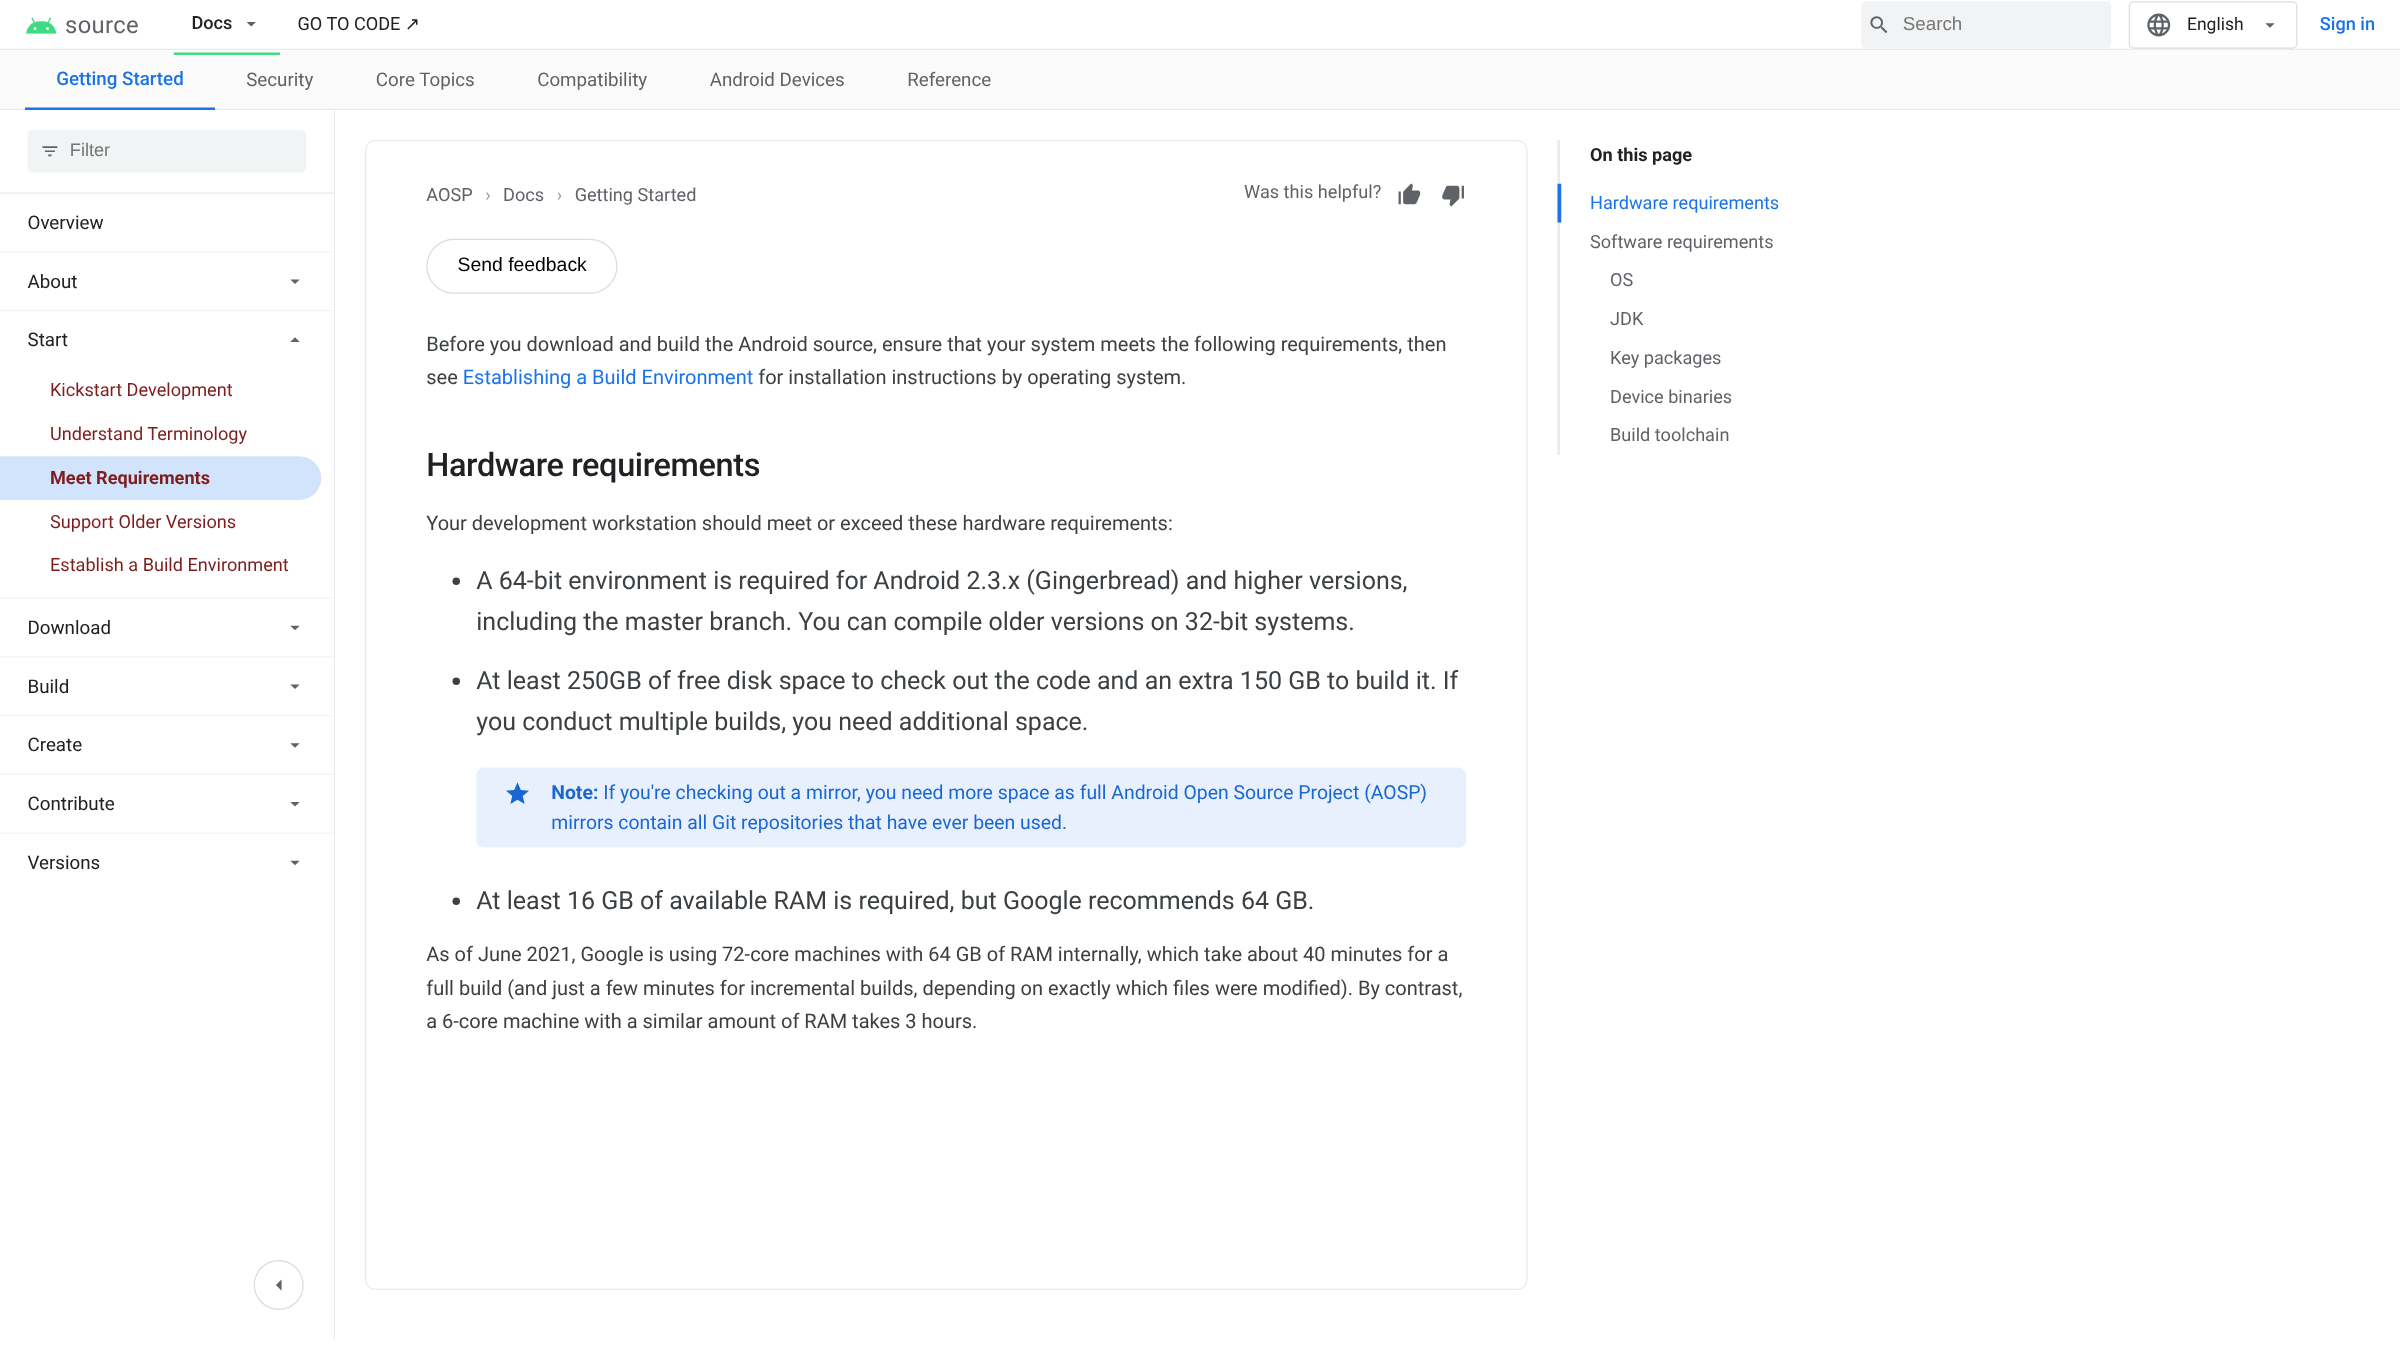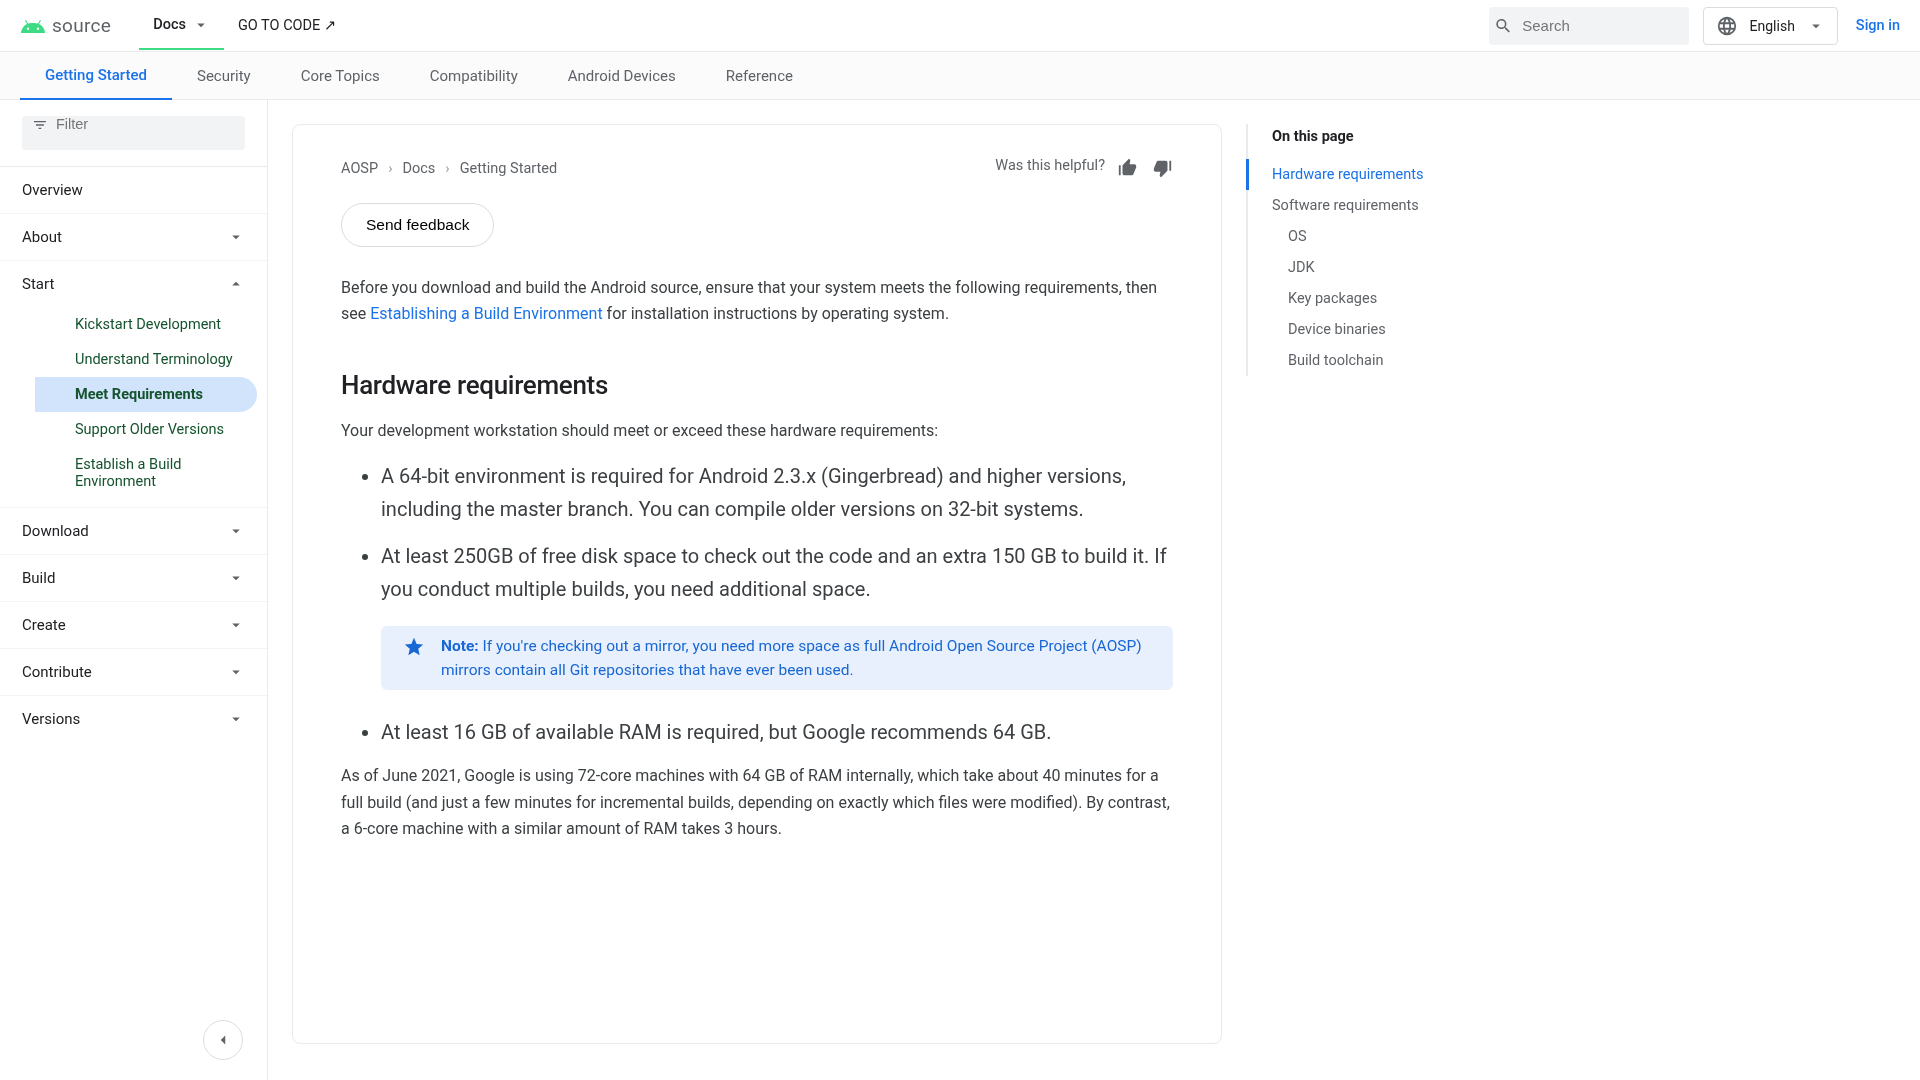--- a/index.html
+++ b/index.html
@@ -1,44 +1,44 @@
 <!DOCTYPE html>
 <html><head>
 <meta charset="utf-8">
 <style>
   * { box-sizing: border-box; margin: 0; padding: 0; }
   html, body { height: 100%; font-family: 'Roboto', 'Helvetica Neue', Arial, sans-serif; color: #202124; background: #fff; }
   body { overflow-x: hidden; }
 
   
-  .header { display: flex; align-items: center; height: 52px; padding: 0 20px; border-bottom: 1px solid #e8eaed; }
+  .header { display: flex; align-items: center; height: 40px; padding: 0 20px; border-bottom: 1px solid #e8eaed; }
   .logo { display: flex; align-items: center; gap: 6px; margin-right: 28px; }
   .logo-text { font-size: 19px; font-weight: 400; color: #5f6368; letter-spacing: 0.3px; }
   .nav-item { display: flex; align-items: center; height: 48px; padding: 0 14px; font-size: 14.5px; color: #202124; cursor: pointer; gap: 6px; }
   .nav-item.active { border-bottom: 2.5px solid #3ddc84; font-weight: 500; }
   .header-spacer { flex: 1; }
   .search-box { display: flex; align-items: center; background: #f1f3f4; border-radius: 4px; height: 38px; width: 200px; padding: 0 5px; gap: 10px; margin-right: 14px; }
   .search-box input { border: none; background: transparent; font-size: 15px; outline: none; width: 100%; }
   .lang-select { display: flex; align-items: center; gap: 12px; border: 1px solid #dadce0; border-radius: 4px; height: 38px; padding: 0 12px; margin-right: 18px; cursor: pointer; font-size: 14px; }
   .signin { color: #1a73e8; font-size: 14.5px; font-weight: 500; cursor: pointer; }
 
   
   .tabs { display: flex; align-items: center; height: 48px; padding: 0 20px; border-bottom: 1px solid #e8eaed; background: #fbfbfb; }
   .tab { padding: 0 25px; height: 48px; display: flex; align-items: center; font-size: 15px; color: #5f6368; cursor: pointer; }
   .tab.active { color: #1a73e8; border-bottom: 2.5px solid #1a73e8; font-weight: 500; }
 
   
   .layout { display: flex; min-height: calc(100vh - 96px); }
   .sidebar { width: 268px; border-right: 1px solid #e8eaed; padding-top: 16px; position: relative; }
   .filter-wrap { padding: 0 22px 16px 22px; }
-  .filter-box { display: flex; align-items: flex-start; background: #f1f3f4; border-radius: 4px; height: 34px; padding: 0 10px; gap: 8px; }
+  .filter-box { display: flex; align-items: center; background: #f1f3f4; border-radius: 4px; height: 34px; padding: 0 10px; gap: 8px; }
   .filter-box input { border: none; background: transparent; outline: none; font-size: 14.5px; width: 100%; }
   .sb-item { display: flex; align-items: center; justify-content: space-between; padding: 14px 22px; font-size: 15px; color: #202124; cursor: pointer; border-top: 1px solid #f1f3f4; }
   .sb-item.first { border-top: 1px solid #e8eaed; }
-  .sb-sub { padding: 9px 22px 9px 40px; font-size: 14.5px; color: #14532d; cursor: pointer; margin-left: 35px; }
+  .sb-sub { padding: 9px 22px 9px 40px; font-size: 14.5px; color: #7f1d1d; cursor: pointer; }
   .sb-sub.active { background: #d2e3fc; font-weight: 700; border-radius: 0 20px 20px 0; margin-right: 10px; }
   .chevron { color: #5f6368; }
   .collapse-btn { position: absolute; bottom: 24px; right: 24px; width: 40px; height: 40px; border: 1px solid #dadce0; border-radius: 50%; display: flex; align-items: center; justify-content: center; cursor: pointer; background: #fff; }
 
   
   .main-wrap { flex: 1; display: flex; padding: 24px 0 40px 24px; }
   .article { flex: 1; border: 1px solid #e8eaed; border-radius: 8px; padding: 32px 48px 40px 48px; max-width: 930px; }
   .crumbs-row { display: flex; align-items: center; justify-content: space-between; margin-bottom: 24px; }
   .crumbs { display: flex; align-items: center; gap: 10px; font-size: 14.5px; color: #5f6368; }
   .crumbs .sep { color: #9aa0a6; }

